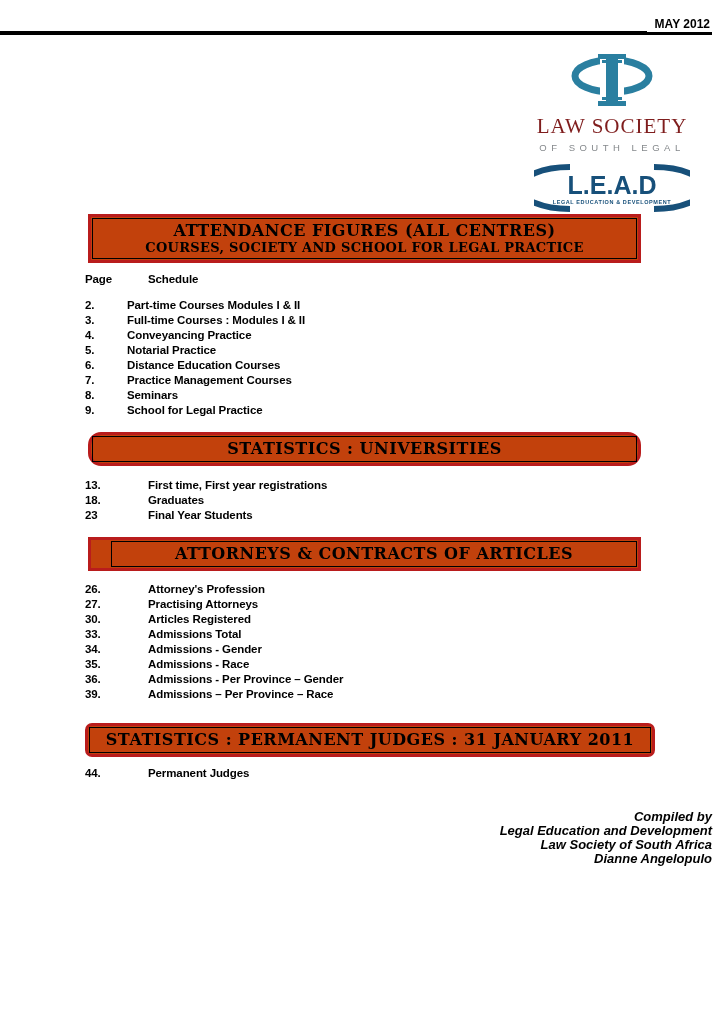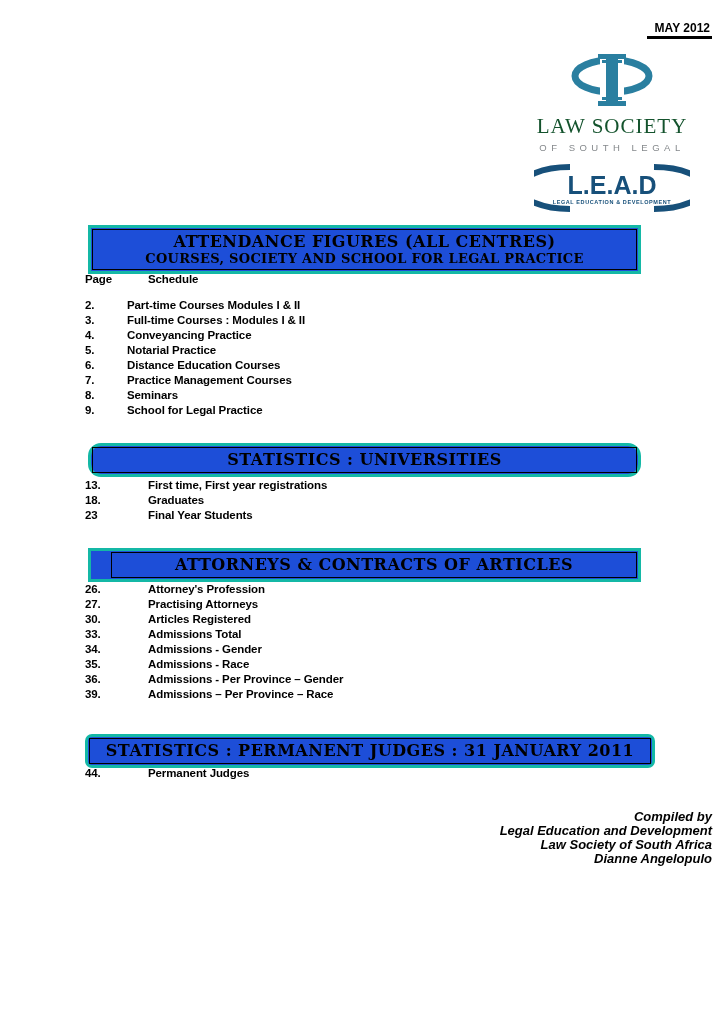--- a/index.html
+++ b/index.html
@@ -8,50 +8,49 @@
     background: #ffffff;
     color: #000;
     font-family: "Liberation Sans", sans-serif;
     position: relative;
     overflow: hidden;
   }
 
   
   .top-row {
     position: absolute; top: 17px; left: 0; right: 16px;
-    display: flex; align-items: flex-end; flex-direction: column;
+    display: flex; align-items: flex-end;
   }
   .top-line { flex: 1; border-bottom: 4px solid #000; margin-bottom: 0px; }
   .date {
     font-weight: bold; font-size: 12px; letter-spacing: 0px;
     border-bottom: 3px solid #000; padding: 0 2px 1px 8px;
   }
 
   
   .logo-block {
     position: absolute; top: 52px; right: 16px; width: 200px;
     text-align: center;
   }
   .org-name {
     font-family: "Liberation Serif", serif;
-    font-size: 21px; color: #14532d; letter-spacing: 1px;
+    font-size: 21px; color: #7f1d1d; letter-spacing: 1px;
     margin-top: 2px; white-space: nowrap;
   }
   .org-sub {
     font-size: 9.5px; color: #85898c; letter-spacing: 4.5px;
     margin-top: 3px; white-space: nowrap;
   }
   .lead-wrap { margin-top: 11px; }
 
   
   .box {
     position: absolute; left: 88px; width: 553px;
-    border: 3px solid #14b8a6; box-sizing: border-box;
-    background: #1d4ed8;
-    margin-top: 11px;
+    border: 3px solid #b91c1c; box-sizing: border-box;
+    background: #c2410c;
   }
   .box.wide { left: 85px; width: 570px; }
   .box-inner {
     border: 1px solid #000; margin: 1px;
     text-align: center;
     font-family: "DejaVu Serif", serif; font-weight: bold;
     padding: 2px 4px 3px 4px;
   }
   .box-title   { font-size: 16px; line-height: 19px; letter-spacing: 0.5px; }
   .box-subtitle{ font-size: 13px; line-height: 15px; letter-spacing: 0.3px; }

